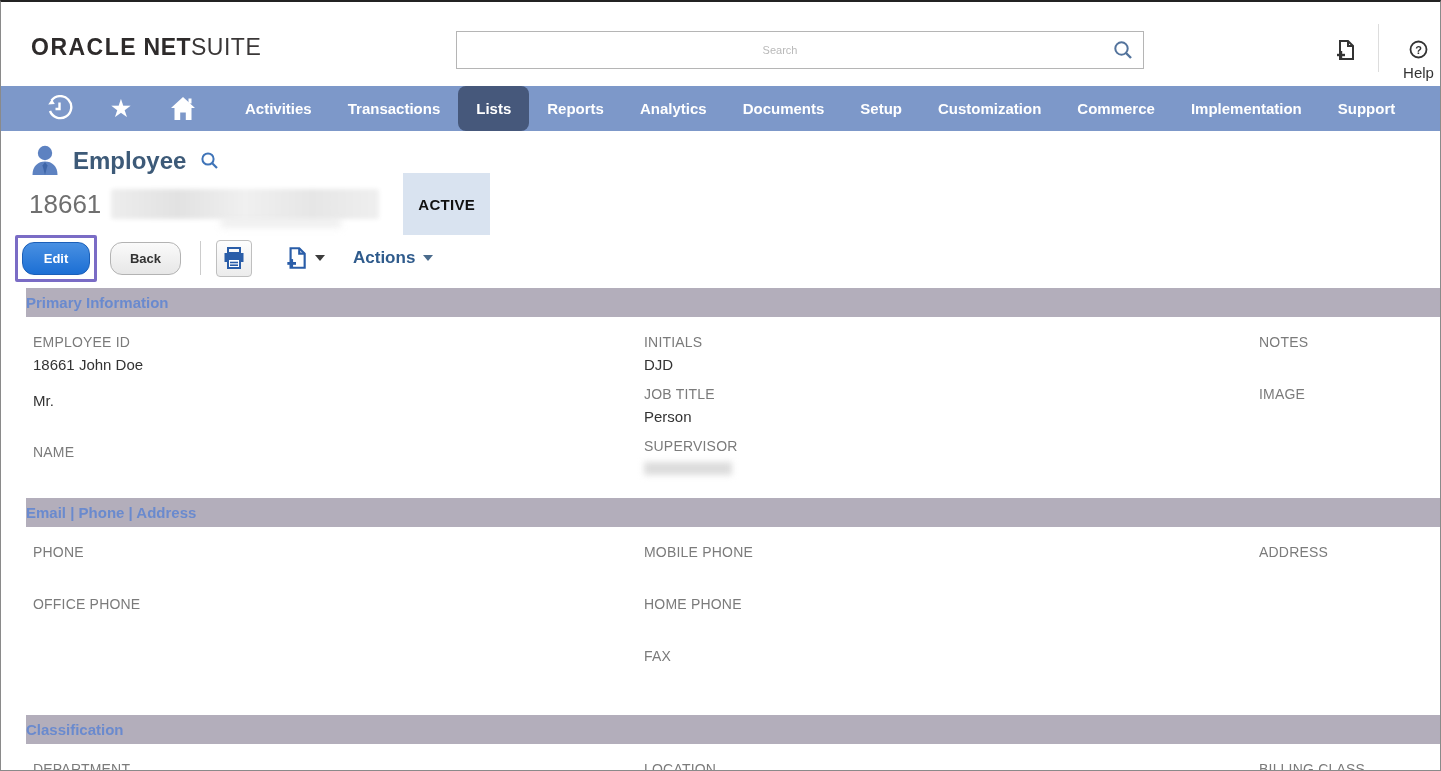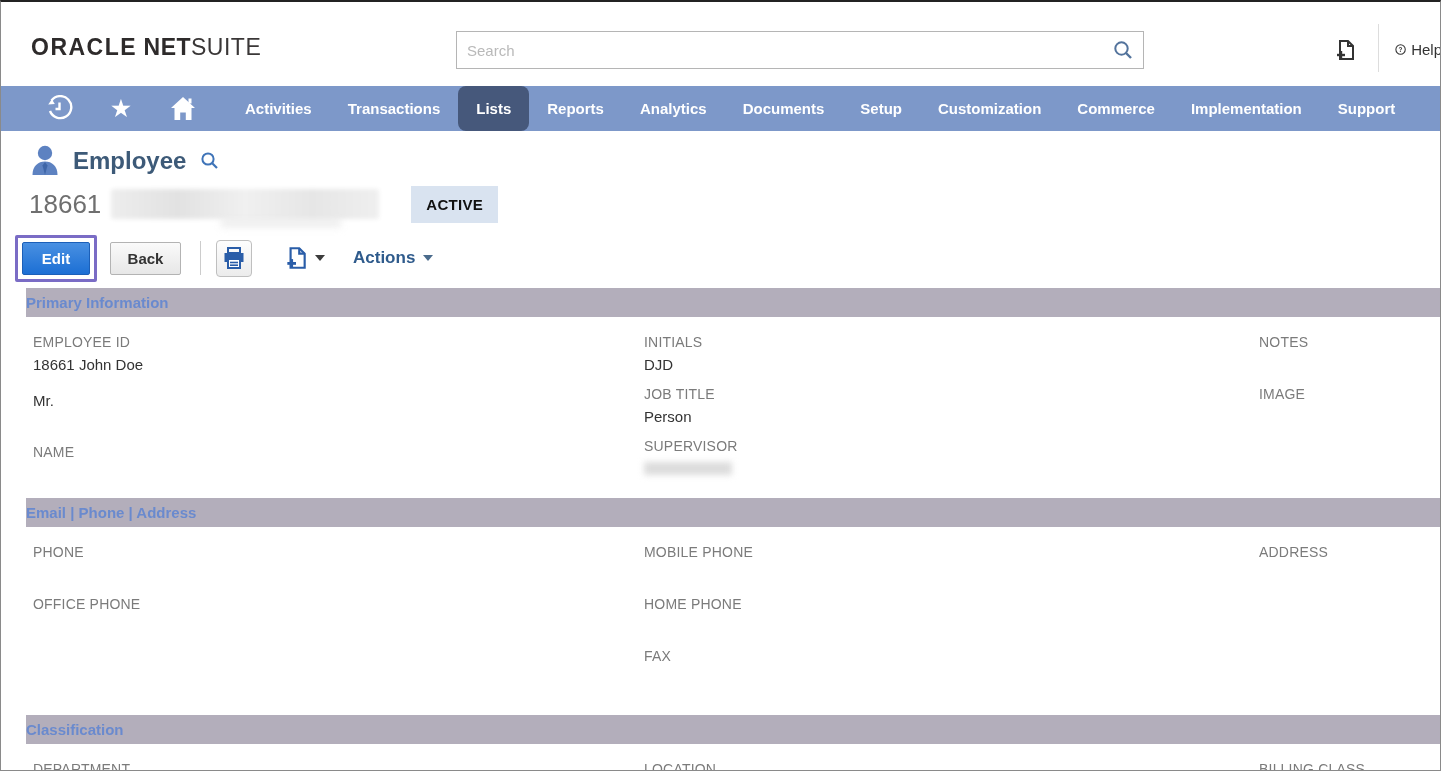--- a/index.html
+++ b/index.html
@@ -6,53 +6,53 @@
   html,body { width:1441px; height:771px; background:#fff; font-family:"Liberation Sans", sans-serif; }
   .window { width:1441px; height:771px; border:1px solid #8a8a8a; border-top:2px solid #232323; overflow:hidden; position:relative; background:#fff; }
 
   
   .topbar { position:relative; height:84px; background:#fff; }
   .logo { position:absolute; left:30px; top:32px; font-size:23px; color:#2e2b2b; white-space:nowrap; }
   .logo .oracle { font-weight:bold; letter-spacing:1.5px; }
   .logo .net { font-weight:bold; letter-spacing:0.5px; }
   .logo .suite { font-weight:normal; letter-spacing:0.5px; color:#3a3737; }
   .searchbox { position:absolute; left:455px; top:29px; width:688px; height:38px; border:1px solid #b5b5b5; background:#fff; display:flex; align-items:center; }
-  .searchbox input { flex:1; border:none; outline:none; font-size:15px; color:#7f1d1d; padding:0 10px; font-family:"Liberation Sans",sans-serif; }
+  .searchbox input { flex:1; border:none; outline:none; font-size:11px; color:#7f1d1d; padding:0 10px; font-family:"Liberation Sans",sans-serif;text-align:center; }
   .searchbox input::placeholder { color:#b9b9b9; }
   .search-btn { width:40px; height:36px; display:flex; align-items:center; justify-content:center; cursor:pointer; }
   .tb-newrec { position:absolute; left:1332px; top:36px; cursor:pointer; }
   .tb-divider { position:absolute; left:1377px; top:22px; width:1px; height:48px; background:#ddd; }
-  .help { position:absolute; left:1394px; top:38px; width:47px; overflow:hidden; white-space:nowrap; display:flex; align-items:center; gap:5px; cursor:pointer; }
+  .help { position:absolute; left:1394px; top:38px; width:47px; overflow:hidden; white-space:nowrap; display:flex; align-items:center; gap:5px; cursor:pointer;flex-direction:column; }
   .help .help-label { font-size:15px; color:#333; }
 
   
   .navbar { height:45px; background:#7d98c9; display:flex; align-items:stretch; overflow:hidden; }
   .nav-icons { display:flex; align-items:center; padding-left:44px; gap:34px; margin-right:30px; }
   .nav-icon { width:28px; height:28px; display:flex; align-items:center; justify-content:center; cursor:pointer; }
   .star-glyph { color:#fff; font-size:25px; line-height:25px; }
   .nav-items { display:flex; align-items:stretch; }
   .nav-item { display:flex; align-items:center; padding:0 18px; color:#fff; font-weight:bold; font-size:15px; cursor:pointer; white-space:nowrap; }
   .nav-item.selected { background:#46587b;border-radius:8px; }
 
   
   .title-row { display:flex; align-items:center; margin:14px 0 0 30px; gap:14px; }
   .page-title { font-size:24px; font-weight:bold; color:#3d5a78; }
   .record-row { display:flex; align-items:center; margin:4px 0 0 28px; height:48px; }
   .record-id { font-size:26px; color:#6f6f6f; }
   .redacted { width:268px; height:30px; margin-left:10px; border-radius:2px;
               background:linear-gradient(90deg,#ededed 0%,#e2e2e2 25%,#f0f0f0 50%,#e6e6e6 75%,#efefef 100%);
               filter:blur(2px); position:relative; }
   .redacted .tail { position:absolute; left:110px; top:30px; width:120px; height:8px; background:#ececec; filter:blur(3px); }
-  .status-badge { margin-left:32px; height:37px; padding:0 15px; background:#d9e3f0; display:flex; align-items:center;
+  .status-badge { margin-left:24px; height:62px; padding:0 15px; background:#d9e3f0; display:flex; align-items:center;
                   font-size:15px; font-weight:bold; color:#111; letter-spacing:0.3px; }
 
   
   .toolbar { display:flex; align-items:center; margin:5px 0 0 14px; height:50px; }
   .edit-highlight { border:3px solid #7a6cc5; padding:4px; border-radius:2px; display:inline-block; }
-  .btn { font-family:"Liberation Sans",sans-serif; font-size:15px; font-weight:bold; border-radius:2px; cursor:pointer; }
+  .btn { font-family:"Liberation Sans",sans-serif; font-size:13px; font-weight:bold; border-radius:12px; cursor:pointer; }
   .btn-edit { width:68px; height:33px; color:#fff; background:linear-gradient(#4990e2,#1c6fd4); border:1px solid #1b5fb8; }
   .btn-back { width:71px; height:33px; color:#333; background:linear-gradient(#fafafa,#e7e7e7); border:1px solid #b3b3b3; margin-left:13px; }
   .tb-sep { width:1px; height:34px; background:#ccc; margin:0 15px 0 19px; }
   .btn-print { width:36px; height:37px; background:linear-gradient(#fdfdfd,#ececec); border:1px solid #bfbfbf; border-radius:4px;
                display:flex; align-items:center; justify-content:center; cursor:pointer; }
   .newrec-group { display:flex; align-items:center; margin-left:31px; gap:6px; cursor:pointer; }
   .caret { width:0; height:0; border-left:5px solid transparent; border-right:5px solid transparent; border-top:6px solid #3c3c3c; }
   .actions-group { display:flex; align-items:center; margin-left:28px; gap:8px; cursor:pointer; }
   .actions-label { font-size:17px; font-weight:bold; color:#2f5b8c; }
   .actions-group .caret { border-top-color:#4a6b8c; }

